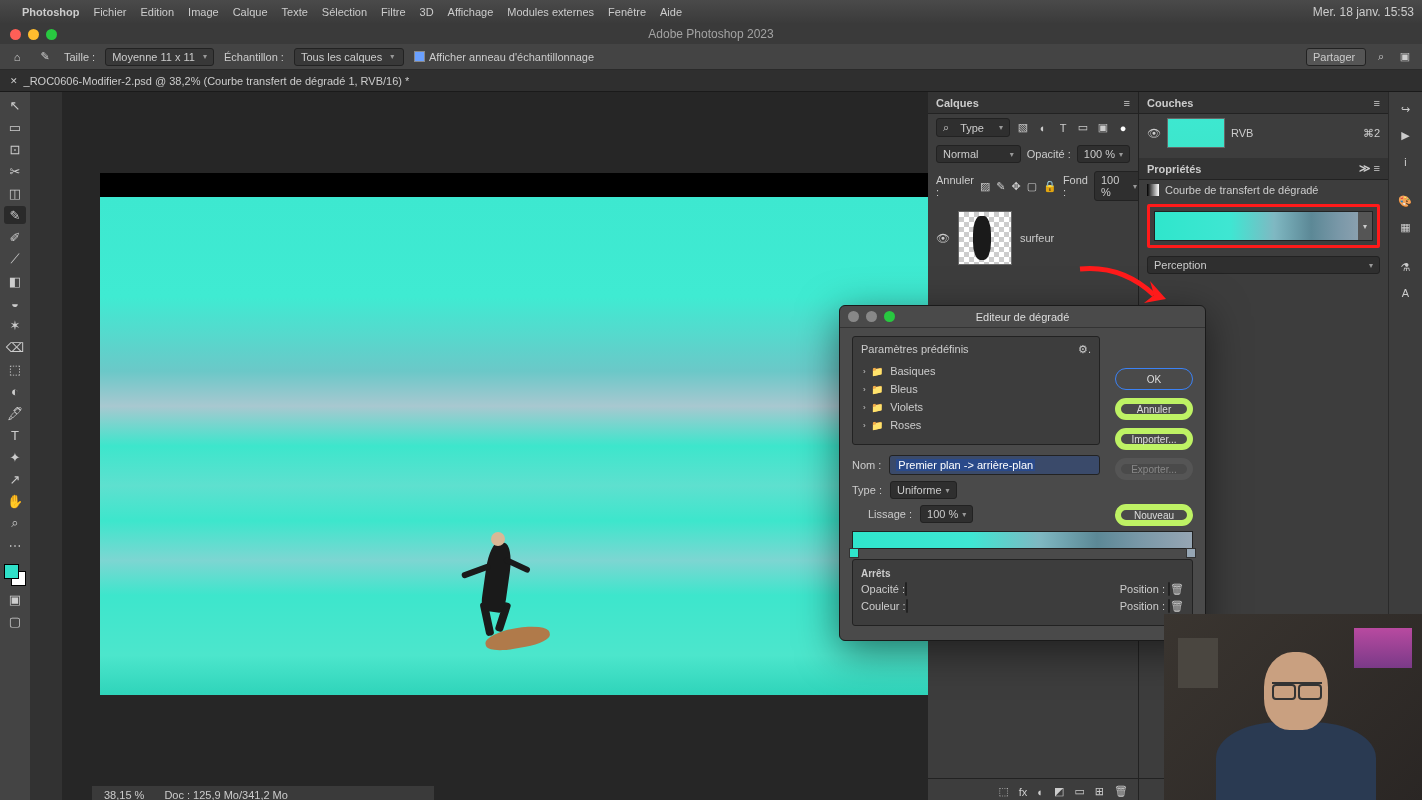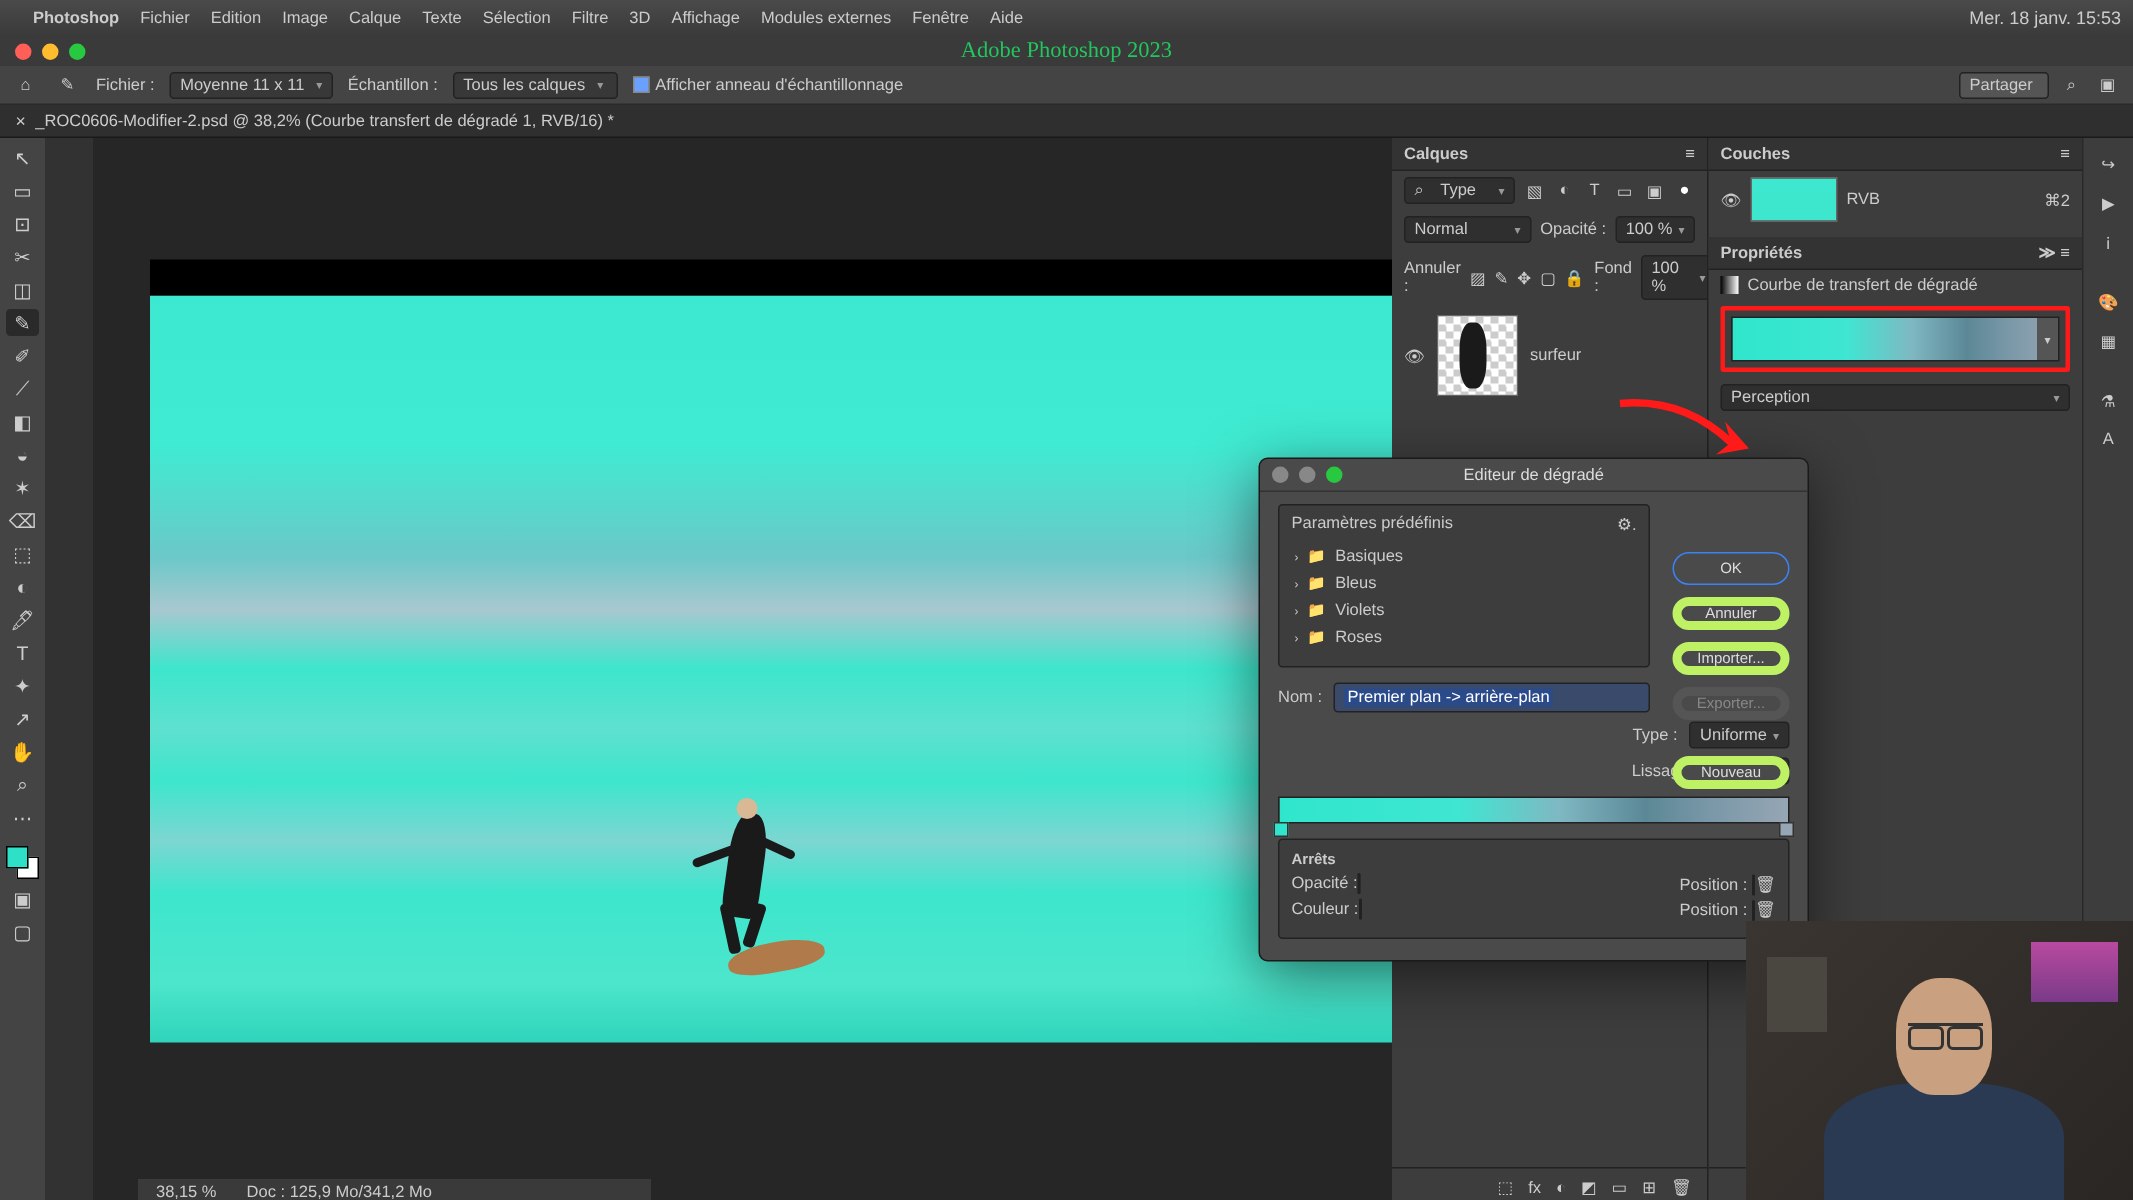--- a/index.html
+++ b/index.html
@@ -8,21 +8,21 @@
 
 .mac-menubar { height:20px; background:linear-gradient(#4a4a4a,#3a3a3a); display:flex; align-items:center; padding:12px 8px; gap:14px; color:#eee; font-size:12px; }
 .mac-menubar .right { margin-left:auto; display:flex; gap:12px; align-items:center; }
 .mac-menubar .right span { font-size:12px; }
 
 
 .window-title { height:20px; background:#3a3a3a; display:flex; align-items:center; position:relative; }
 .traffic-lights { display:flex; gap:7px; padding-left:10px; }
 .tl { width:11px; height:11px; border-radius:50%; }
 .tl.red{background:#ff5f57;} .tl.yel{background:#febc2e;} .tl.grn{background:#28c840;}
-.window-title .title { position:absolute; left:50%; transform:translateX(-50%); color:#22c55e; font-size:15px;font-family:Liberation Serif, serif; }
+.window-title .title { position:absolute; left:50%; transform:translateX(-50%); color:#a3a3a3; font-size:12px; }
 
 
 .options-bar { height:26px; background:#444; display:flex; align-items:center; gap:10px; padding:0 8px; font-size:10px; color:#ccc; border-bottom:1px solid #2a2a2a;}
 .options-bar .right { margin-left:auto; display:flex; gap:6px; }
 .opt-box { background:#383838; border:1px solid #222; padding:2px 6px; border-radius:3px; min-width:60px; display:flex; align-items:center; gap:4px;}
 .icon-btn { width:18px; height:18px; display:flex; align-items:center; justify-content:center; color:#ccc;}
 
 
 .doc-tabs { height:22px; background:#2f2f2f; display:flex; align-items:center; padding:0 10px; font-size:10px; color:#bbb; border-bottom:1px solid #1a1a1a;}
 .doc-tabs .tab { display:flex; gap:6px; align-items:center;}
@@ -77,21 +77,21 @@
 .dialog-title .title { position:absolute; left:50%; transform:translateX(-50%); font-size:11px; color:#ddd;}
 .dialog-body { padding:8px 12px 14px 12px; position:relative;}
 .preset-box { background:#3d3d3d; border:1px solid #222; border-radius:3px; padding:6px 8px 10px 8px; margin-bottom:10px;}
 .preset-head { display:flex; justify-content:space-between; font-size:10px; color:#ccc; margin-bottom:6px;}
 .preset-folder { display:flex; align-items:center; gap:6px; padding:3px 2px; font-size:10px; color:#ccc;}
 .preset-folder .chev { font-size:8px;}
 .dlg-btns { position:absolute; right:12px; top:40px; display:flex; flex-direction:column; gap:8px;}
 .dlg-btn { width:78px; height:22px; background:#4a4a4a; border:6px solid #bef264; border-radius:11px; display:flex; align-items:center; justify-content:center; font-size:10px; color:#ddd;}
 .dlg-btn.primary { border:1.5px solid #3b82f6;}
 .dlg-btn.disabled { color:#888; border-color:#555;}
-.form-row { display:flex; align-items:center; gap:8px; margin:6px 0; font-size:10px; color:#ccc;justify-content:flex-end;}
+.form-row { display:flex; align-items:center; gap:8px; margin:6px 0; font-size:10px; color:#ccc;}
 .text-input { background:#383838; border:1px solid #222; border-radius:3px; padding:3px 6px; flex:1; font-size:10px; color:#9fc8ff;}
 .grad-bar-editor { height:18px; background:linear-gradient(90deg,#2fe6cc 0%,#3fe6d2 35%,#7fb8c2 55%,#5c8896 72%,#7a98a8 85%,#96a6b4 100%); border:1px solid #222; margin:8px 0 4px 0; position:relative;}
 .stop-marker { position:absolute; bottom:-10px; width:10px; height:10px; background:#888; border:1px solid #333;}
 .stops-box { background:#3d3d3d; border:1px solid #222; border-radius:3px; padding:8px; margin-top:10px;}
 .stops-box .row { display:flex; justify-content:space-between; margin:4px 0; font-size:10px; color:#888;}
 .mini-input { background:#333; border:1px solid #222; width:40px; height:16px; border-radius:2px;}
 
 
 .arrow { position:absolute; left:1072px; top:165px; width:100px; height:60px; pointer-events:none; z-index:60;}
 
@@ -141,21 +141,21 @@
     <div class="tl red"></div>
     <div class="tl yel"></div>
     <div class="tl grn"></div>
   </div>
   <div class="title">Adobe Photoshop 2023</div>
 </div>
 
 <div class="options-bar">
   <span class="icon-btn">⌂</span>
   <span class="icon-btn">✎</span>
-  <span>Fichier :</span>
+  <span>Taille :</span>
   <div class="opt-box caret">
       <span>Moyenne 11 x 11</span>
     </div>
   <span>Échantillon :</span>
   <div class="opt-box caret" style="min-width:110px">
       <span>Tous les calques</span>
     </div>
   <label style="display:flex;align-items:center;gap:4px">
     <span style="width:11px;height:11px;border:1px solid #888;background:#6aa0ff;display:inline-block"></span>
     <span>Afficher anneau d'échantillonnage</span>

